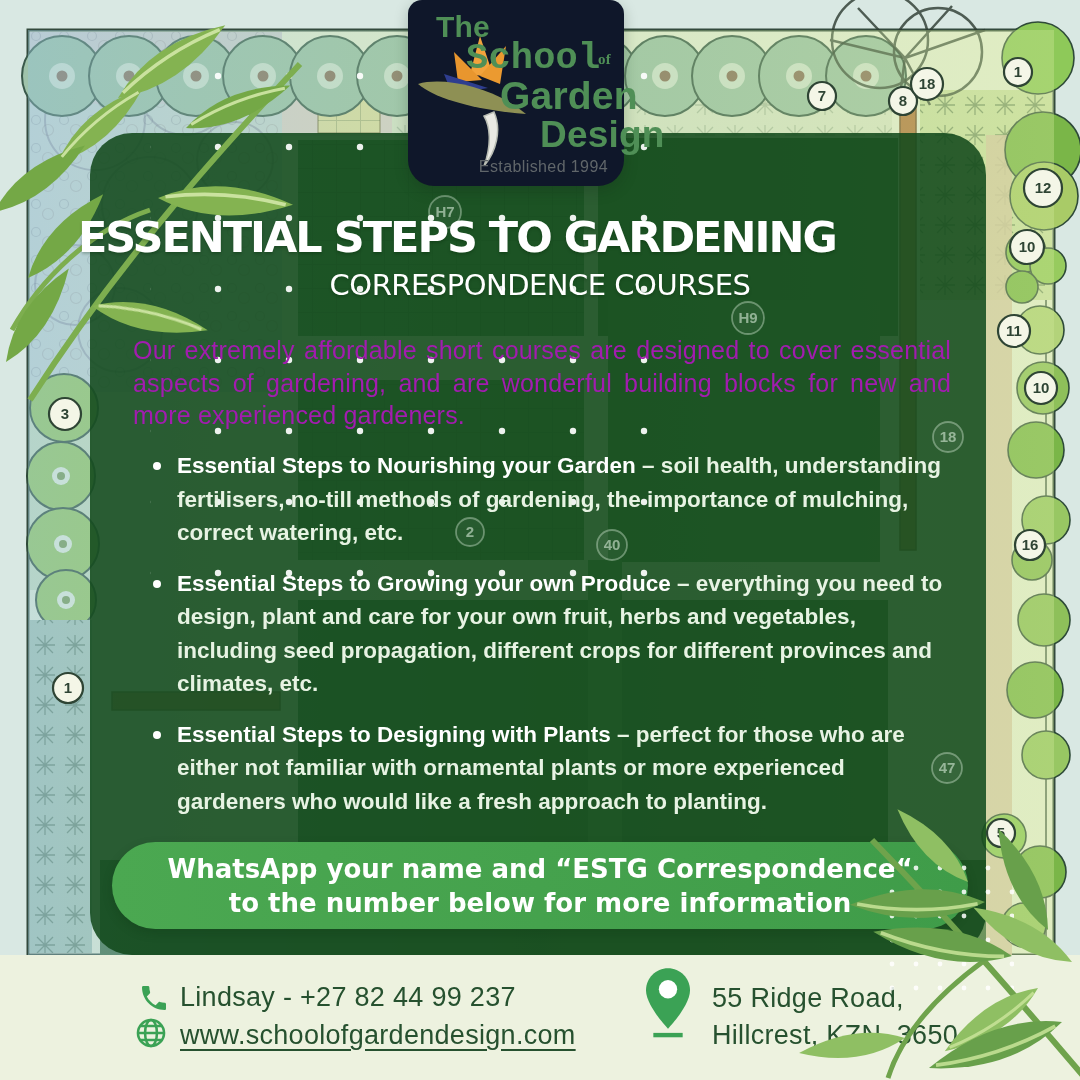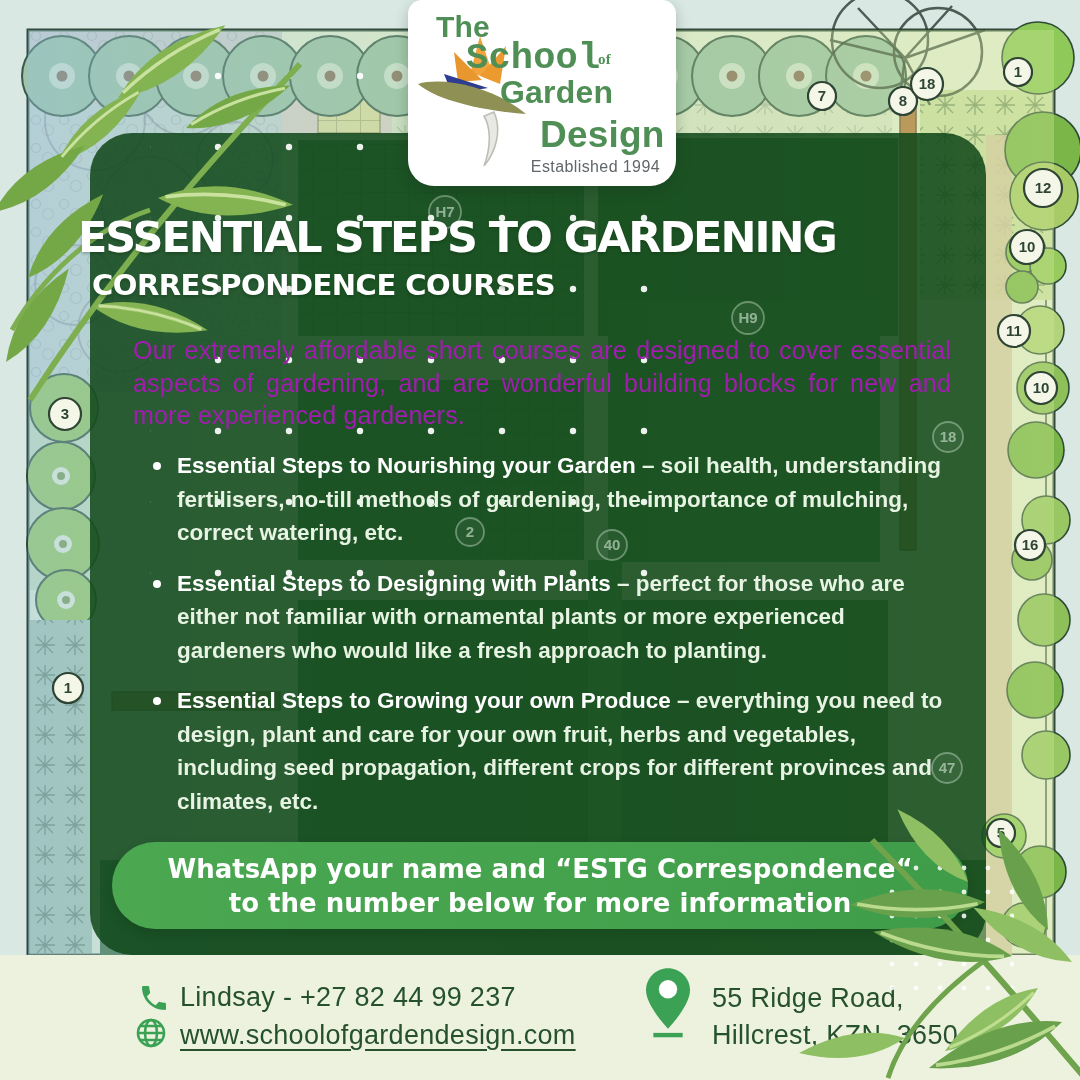--- a/index.html
+++ b/index.html
@@ -4,37 +4,37 @@
 <style>
   html,body{margin:0;padding:0;background:#9aa89f;}
   .canvas{position:relative;width:1080px;height:1080px;overflow:hidden;
           background:#d9e8e3;font-family:"Liberation Sans",sans-serif;}
   .abs{position:absolute;}
   svg{display:block;}
   #bg-art{position:absolute;left:0;top:0;z-index:1;}
   #top-art{position:absolute;left:0;top:0;z-index:40;pointer-events:none;}
 
   
-  #logo-card{left:408px;top:0;width:268px;height:186px;background:#ffffff;
+  #logo-card{left:408px;top:0;width:216px;height:186px;background:#0f172a;
              border-radius:14px 14px 26px 26px;box-shadow:0 5px 14px rgba(20,40,25,.25);z-index:20;}
   #logo-card .lg{position:absolute;color:#4f8f56;font-weight:bold;line-height:1;letter-spacing:.2px;}
   .l-the{left:28px;top:12px;font-size:30px;}
   .l-school{left:58px;top:40px;font-size:37px;font-family:Liberation Mono, monospace;}
   .l-of{left:190px;top:52px;font-size:15px;font-family:Liberation Serif, serif;}
-  .l-garden{left:92px;top:76px;font-size:32px;}
+  .l-garden{left:92px;top:76px;font-size:39px;}
   .l-design{left:132px;top:116px;font-size:37px;}
   .l-est{position:absolute;right:16px;top:158px;font-size:16px;color:#60666a;letter-spacing:.4px;}
   #bird-icon{position:absolute;left:6px;top:26px;}
 
   
   #title{left:78px;top:212px;width:896px;text-align:left;color:#ffffff;z-index:10;
          font-family:"DejaVu Sans",sans-serif;font-weight:bold;font-size:43px;letter-spacing:-2px;
          text-shadow:0 2px 3px rgba(0,30,0,.25);}
-  #subtitle{left:92px;top:268px;width:896px;color:#ffffff;z-index:10;
-            font-family:"DejaVu Sans",sans-serif;font-weight:bold;font-size:29px;letter-spacing:-.5px;
+  #subtitle{left:92px;top:268px;width:896px;text-align:center;color:#ffffff;z-index:10;
+            font-family:"DejaVu Sans",sans-serif;font-weight:normal;font-size:29px;letter-spacing:-.5px;
             text-shadow:0 2px 3px rgba(0,30,0,.25);}
   #para{left:133px;top:334px;width:818px;z-index:10;color:#a21caf;font-size:25px;line-height:32.5px;
         text-align:justify;letter-spacing:.2px;}
   #bullets{left:150px;top:449px;width:794px;z-index:10;list-style:none;margin:0;padding:0;
            color:#e7f3e3;font-size:22.5px;line-height:33.5px;font-weight:bold;}
   #bullets li{position:relative;padding-left:27px;}
   #bullets li + li{margin-top:17px;}
   #bullets .dot{position:absolute;left:3px;top:13px;width:8px;height:8px;border-radius:50%;background:#ffffff;}
   #bullets b{color:#ffffff;}
 
@@ -346,27 +346,27 @@
   <div id="para" class="abs">Our extremely affordable short courses are designed to cover essential aspects of gardening, and are wonderful building blocks for new and more experienced gardeners.</div>
 
   <ul id="bullets" class="abs">
     <li>
       <span class="dot"></span>
       <b>Essential Steps to Nourishing your Garden</b>
       <span>– soil health, understanding fertilisers, no-till methods of gardening, the importance of mulching, correct watering, etc.</span>
     </li>
     <li>
       <span class="dot"></span>
-      <b>Essential Steps to Designing with Plants</b>
-      <span>– perfect for those who are either not familiar with ornamental plants or more experienced gardeners who would like a fresh approach to planting.</span>
+      <b>Essential Steps to Growing your own Produce</b>
+      <span>– everything you need to design, plant and care for your own fruit, herbs and vegetables, including seed propagation, different crops for different provinces and climates, etc.</span>
     </li>
     <li>
       <span class="dot"></span>
-      <b>Essential Steps to Growing your own Produce</b>
-      <span>– everything you need to design, plant and care for your own fruit, herbs and vegetables, including seed propagation, different crops for different provinces and climates, etc.</span>
+      <b>Essential Steps to Designing with Plants</b>
+      <span>– perfect for those who are either not familiar with ornamental plants or more experienced gardeners who would like a fresh approach to planting.</span>
     </li>
   </ul>
 
   <div id="banner" class="abs">
     <div>WhatsApp your name and “ESTG Correspondence“</div>
     <div>to the number below for more information</div>
   </div>
 
   <svg id="phone-ic" class="abs" width="32" height="32" viewBox="0 0 24 24">
     <path fill="#3ba255" d="M6.62 10.79c1.44 2.83 3.76 5.14 6.59 6.59l2.2-2.21c.27-.27.67-.36 1.02-.24 1.12.37 2.33.57 3.57.57.55 0 1 .45 1 1V20c0 .55-.45 1-1 1-9.39 0-17-7.61-17-17 0-.55.45-1 1-1h3.5c.55 0 1 .45 1 1 0 1.25.2 2.45.57 3.57.11.35.03.74-.25 1.02l-2.2 2.2z"></path>

